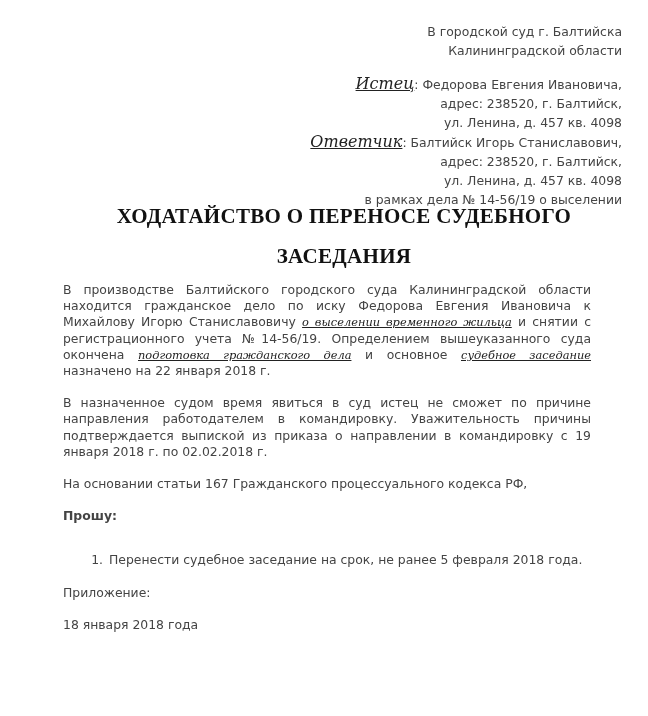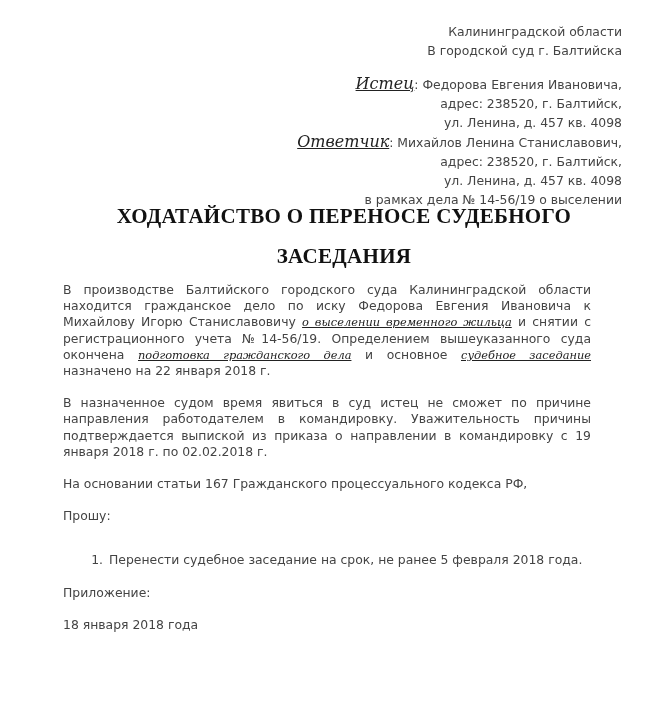--- a/index.html
+++ b/index.html
@@ -30,36 +30,36 @@
   .content {
     position: absolute; left: 63px; top: 282px; width: 540px;
     line-height: 16.2px; font-size: 12.4px;
   }
   .content p { margin: 0 12px 16px 0; text-align: justify; }
   .ital {
     font-family: "DejaVu Serif", serif;
     font-style: italic; text-decoration: underline;
     color: #222222; font-size: 11.4px;
   }
-  .center { text-align: center; }
+  .center { text-align: center; font-weight: bold; }
   ol { margin: 0 0 16px 0; padding-left: 44px; }
   ol li { padding-left: 2px; text-align: justify; margin-top: 28px; }
   .date { margin-top: 0; }
 </style>
 </head>
 <body>
 
 <div class="header">
+  <div>В городской суд г. Балтийска</div>
   <div>Калининградской области</div>
-  <div>В городской суд г. Балтийска</div>
   <div class="gap"></div>
   <div><span class="role">Истец</span><span>: Федорова Евгения Ивановича,</span></div>
   <div>адрес: 238520, г. Балтийск,</div>
   <div>ул. Ленина, д. 457 кв. 4098</div>
-  <div><span class="role">Ответчик</span><span>: Михайлов Ленина Станиславович,</span></div>
+  <div><span class="role">Ответчик</span><span>: Балтийск Игорь Станиславович,</span></div>
   <div>адрес: 238520, г. Балтийск,</div>
   <div>ул. Ленина, д. 457 кв. 4098</div>
   <div>в рамках дела № 14-56/19  о выселении</div>
 </div>
 
 <div class="title">
   <div>ХОДАТАЙСТВО О ПЕРЕНОСЕ СУДЕБНОГО</div>
   <div>ЗАСЕДАНИЯ</div>
 </div>
 

